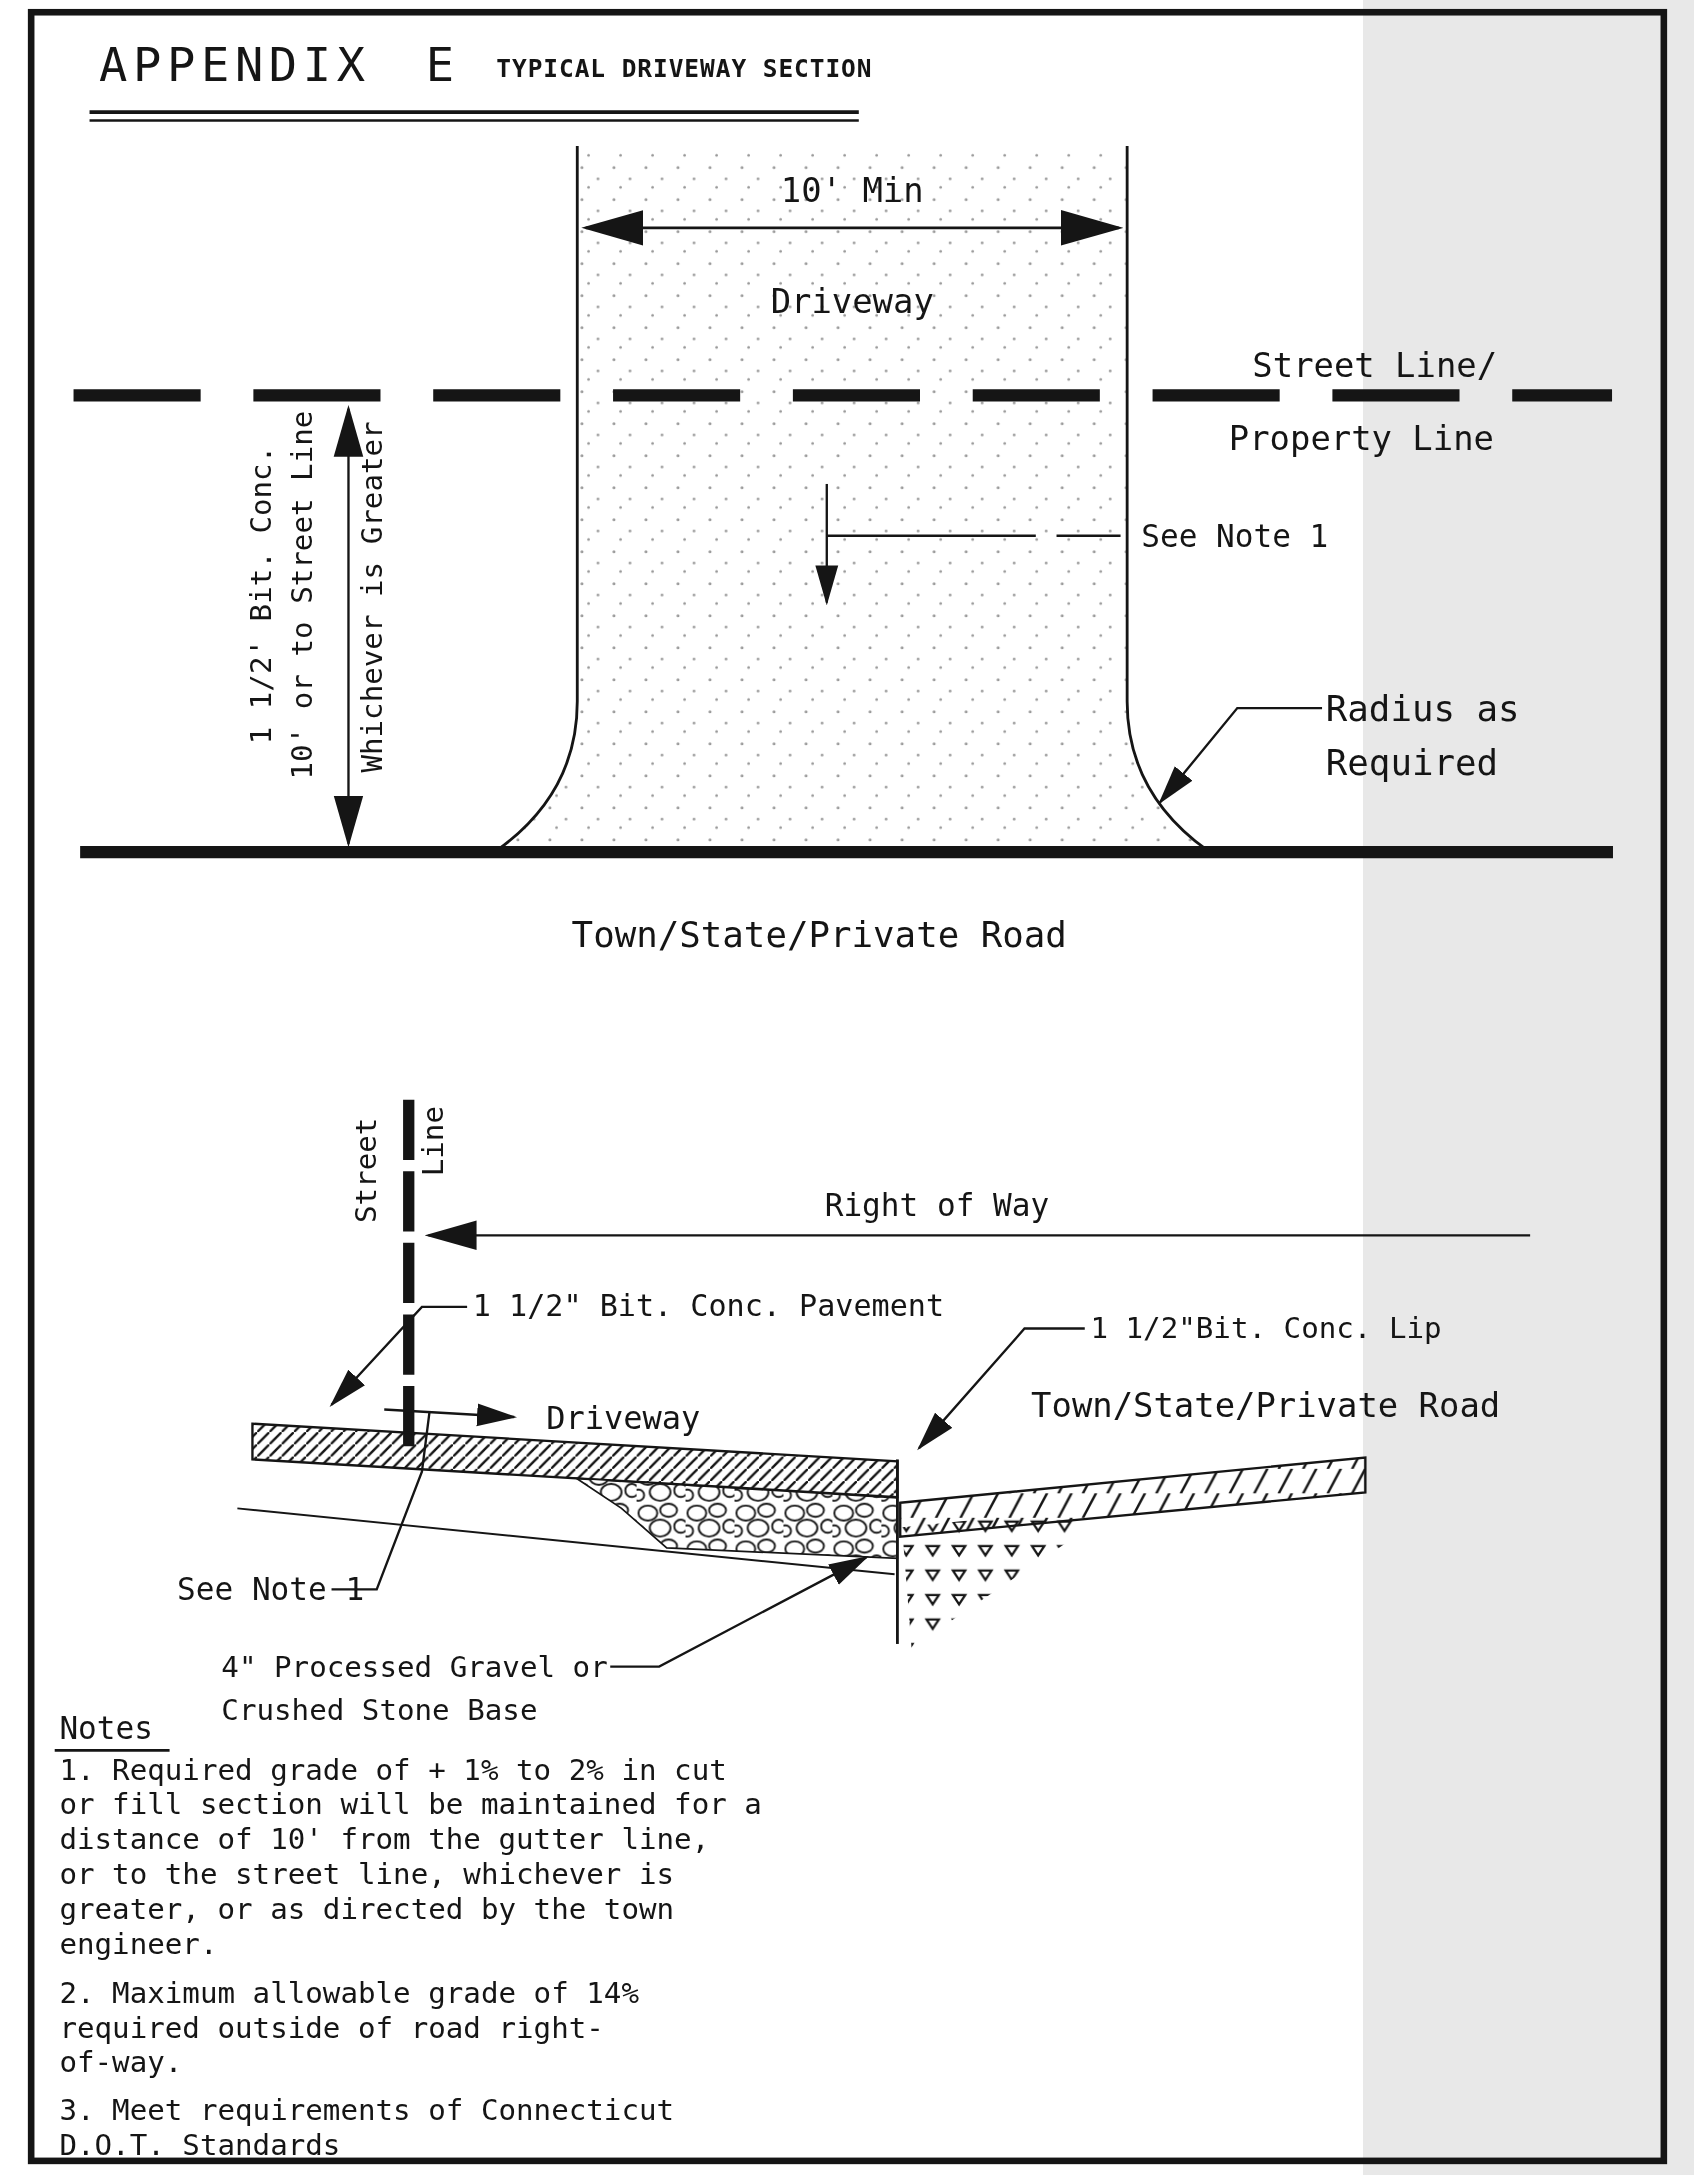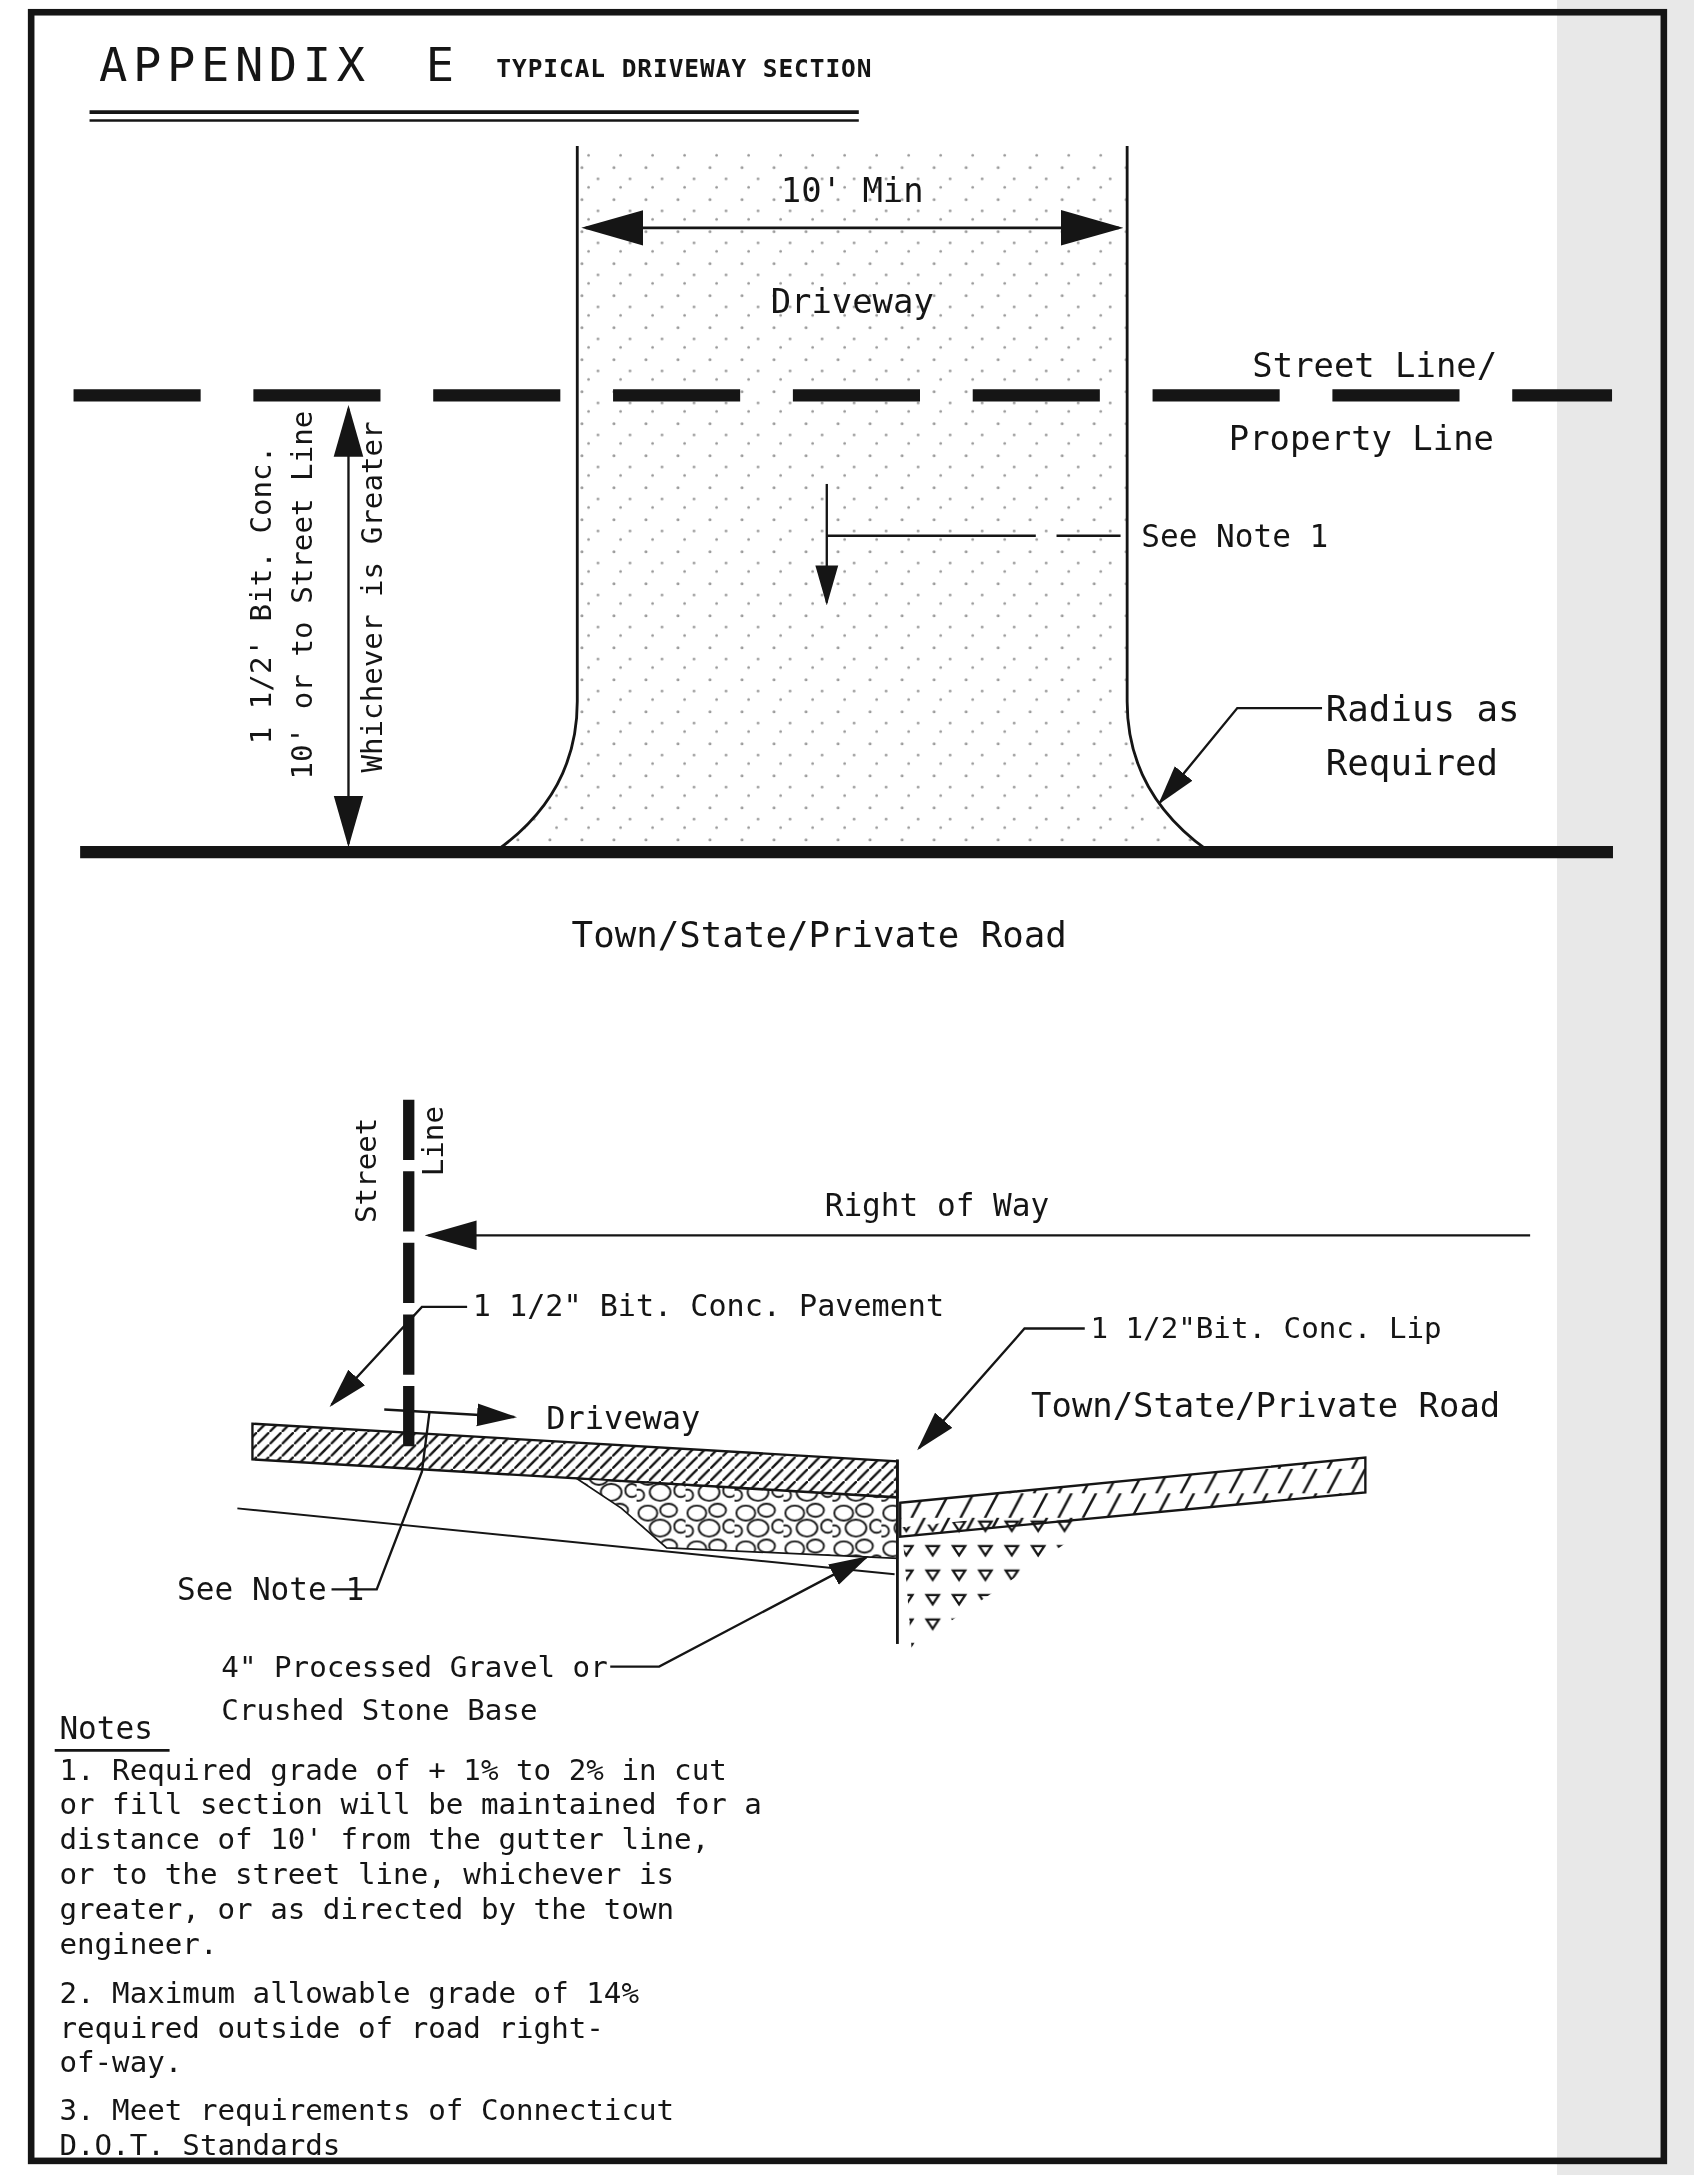--- a/index.html
+++ b/index.html
@@ -1,18 +1,18 @@
 <!DOCTYPE html>
 <html style="font-size:15px"><head>
 <meta charset="utf-8">
 <style>
   html,body{margin:0;padding:0;background:#e8e8e8;}
   .page{
     position:relative;
-    width:1557px;height:2175px;
+    width:1363px;height:2175px;
     background:#ffffff;
     font-family:"DejaVu Sans Mono", monospace;
   }
   svg{display:block;}
   text{
     fill:#151515;
     font-family:"DejaVu Sans Mono", monospace;
     white-space:pre;
   }
   .t-appendix{font-size:50px;letter-spacing:6px;}

